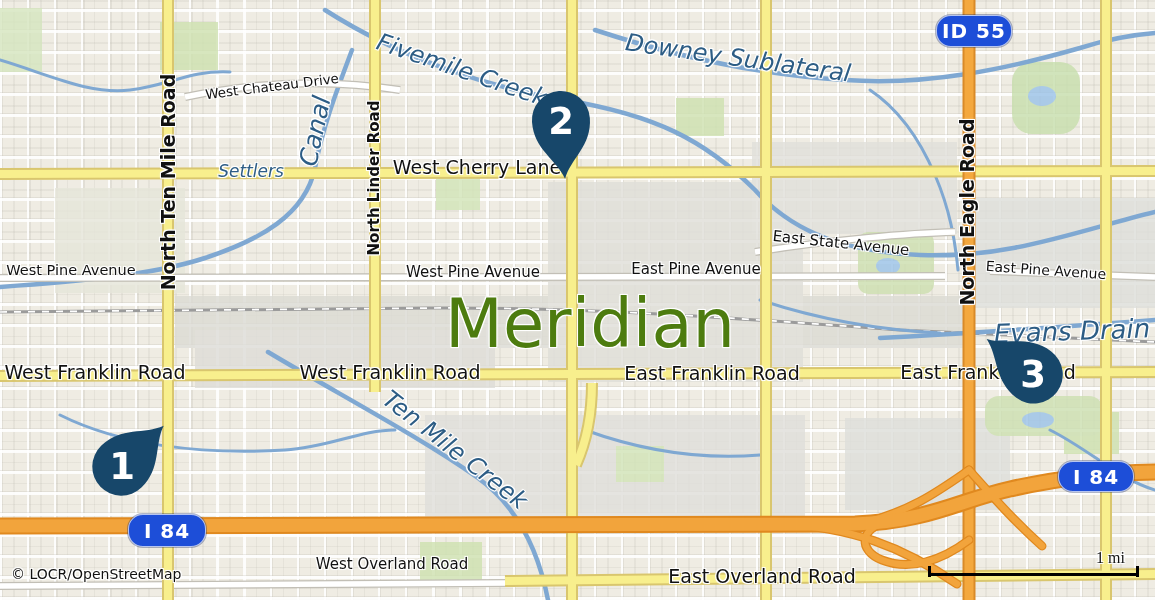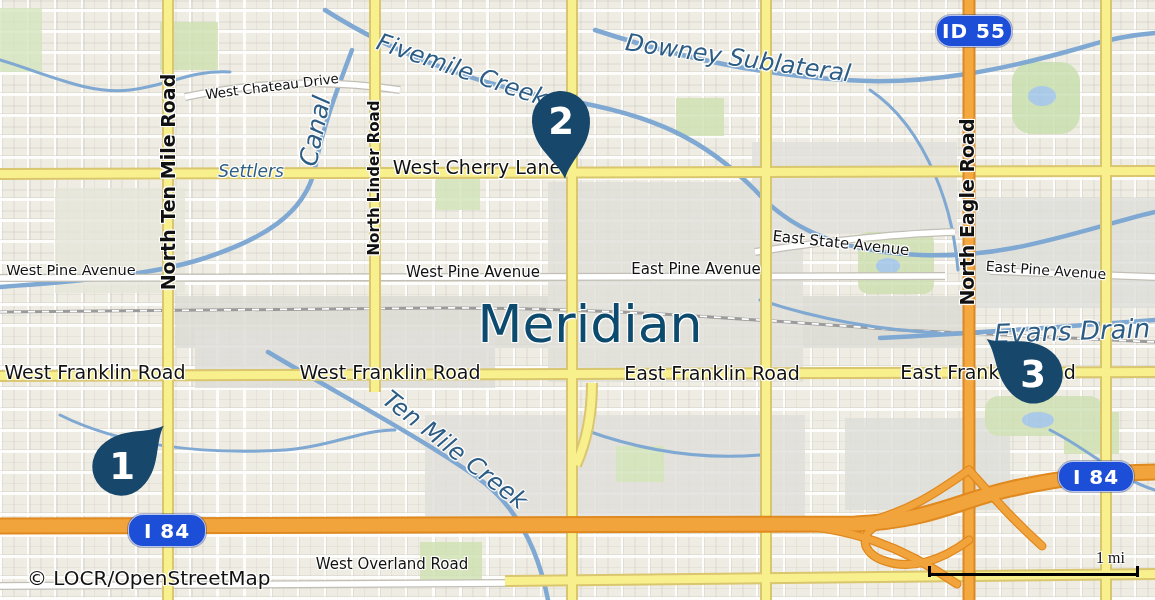--- a/index.html
+++ b/index.html
@@ -20,22 +20,22 @@
   svg.geo{position:absolute;left:0;top:0;}
   
   .rl,.wl,.city,.attr,.scale-text{
     position:absolute;white-space:nowrap;color:#111;
     text-shadow:-1px -1px 0 #fff,1px -1px 0 #fff,-1px 1px 0 #fff,1px 1px 0 #fff,0 0 3px #fff;
     transform:translate(-50%,-50%);
   }
   .rl{font-size:15px;}
   .rl.b{font-weight:bold;}
   .wl{font-style:italic;color:#2d5d85;font-size:24px;}
-  .city{font-size:52px;color:#0c4a6e;letter-spacing:0px;}
-  .attr{font-size:20px;transform:none;margin-left:16px;}
+  .city{font-size:67px;color:#4d7c0f;letter-spacing:0px;}
+  .attr{font-size:14px;transform:none;}
   
   .shield{
     position:absolute;background:#1d4ed8;color:#fff;font-weight:bold;
     display:flex;align-items:center;justify-content:center;
     border-radius:15px;border:1px solid rgba(235,238,248,.75);
     box-shadow:0 0 0 1px rgba(30,45,100,.35);
     font-size:20px;letter-spacing:1px;
   }
   
   .marker{position:absolute;width:120px;height:130px;}
@@ -186,20 +186,21 @@
   <div class="rl" style="left:473px;top:272px;">West Pine Avenue</div>
   <div class="rl" style="left:696px;top:269px;">East Pine Avenue</div>
   <div class="rl" style="left:841px;top:243px;transform:translate(-50%,-50%) rotate(6deg);">East State Avenue</div>
   <div class="rl" style="left:1046px;top:270px;font-size:14px;transform:translate(-50%,-50%) rotate(4deg);">East Pine Avenue</div>
   <div class="rl b" style="left:967px;top:212px;font-size:19px;transform:translate(-50%,-50%) rotate(-90deg);">North Eagle Road</div>
   <div class="rl" style="left:95px;top:372px;font-size:19px;">West Franklin Road</div>
   <div class="rl" style="left:390px;top:372px;font-size:19px;">West Franklin Road</div>
   <div class="rl" style="left:712px;top:373px;font-size:19px;">East Franklin Road</div>
   <div class="rl" style="left:988px;top:372px;font-size:19px;">East Franklin Road</div>
   <div class="rl" style="left:392px;top:564px;">West Overland Road</div>
+  <div class="rl" style="left:762px;top:576px;font-size:19px;">East Overland Road</div>
 
   <div class="city" style="left:590px;top:324px;">Meridian</div>
 
   <div class="shield" style="left:936px;top:15px;width:74px;height:30px;">
       <span>ID 55</span>
     </div>
   <div class="shield" style="left:128px;top:514px;width:76px;height:31px;">
       <span>I 84</span>
     </div>
   <div class="shield" style="left:1058px;top:461px;width:74px;height:29px;">

